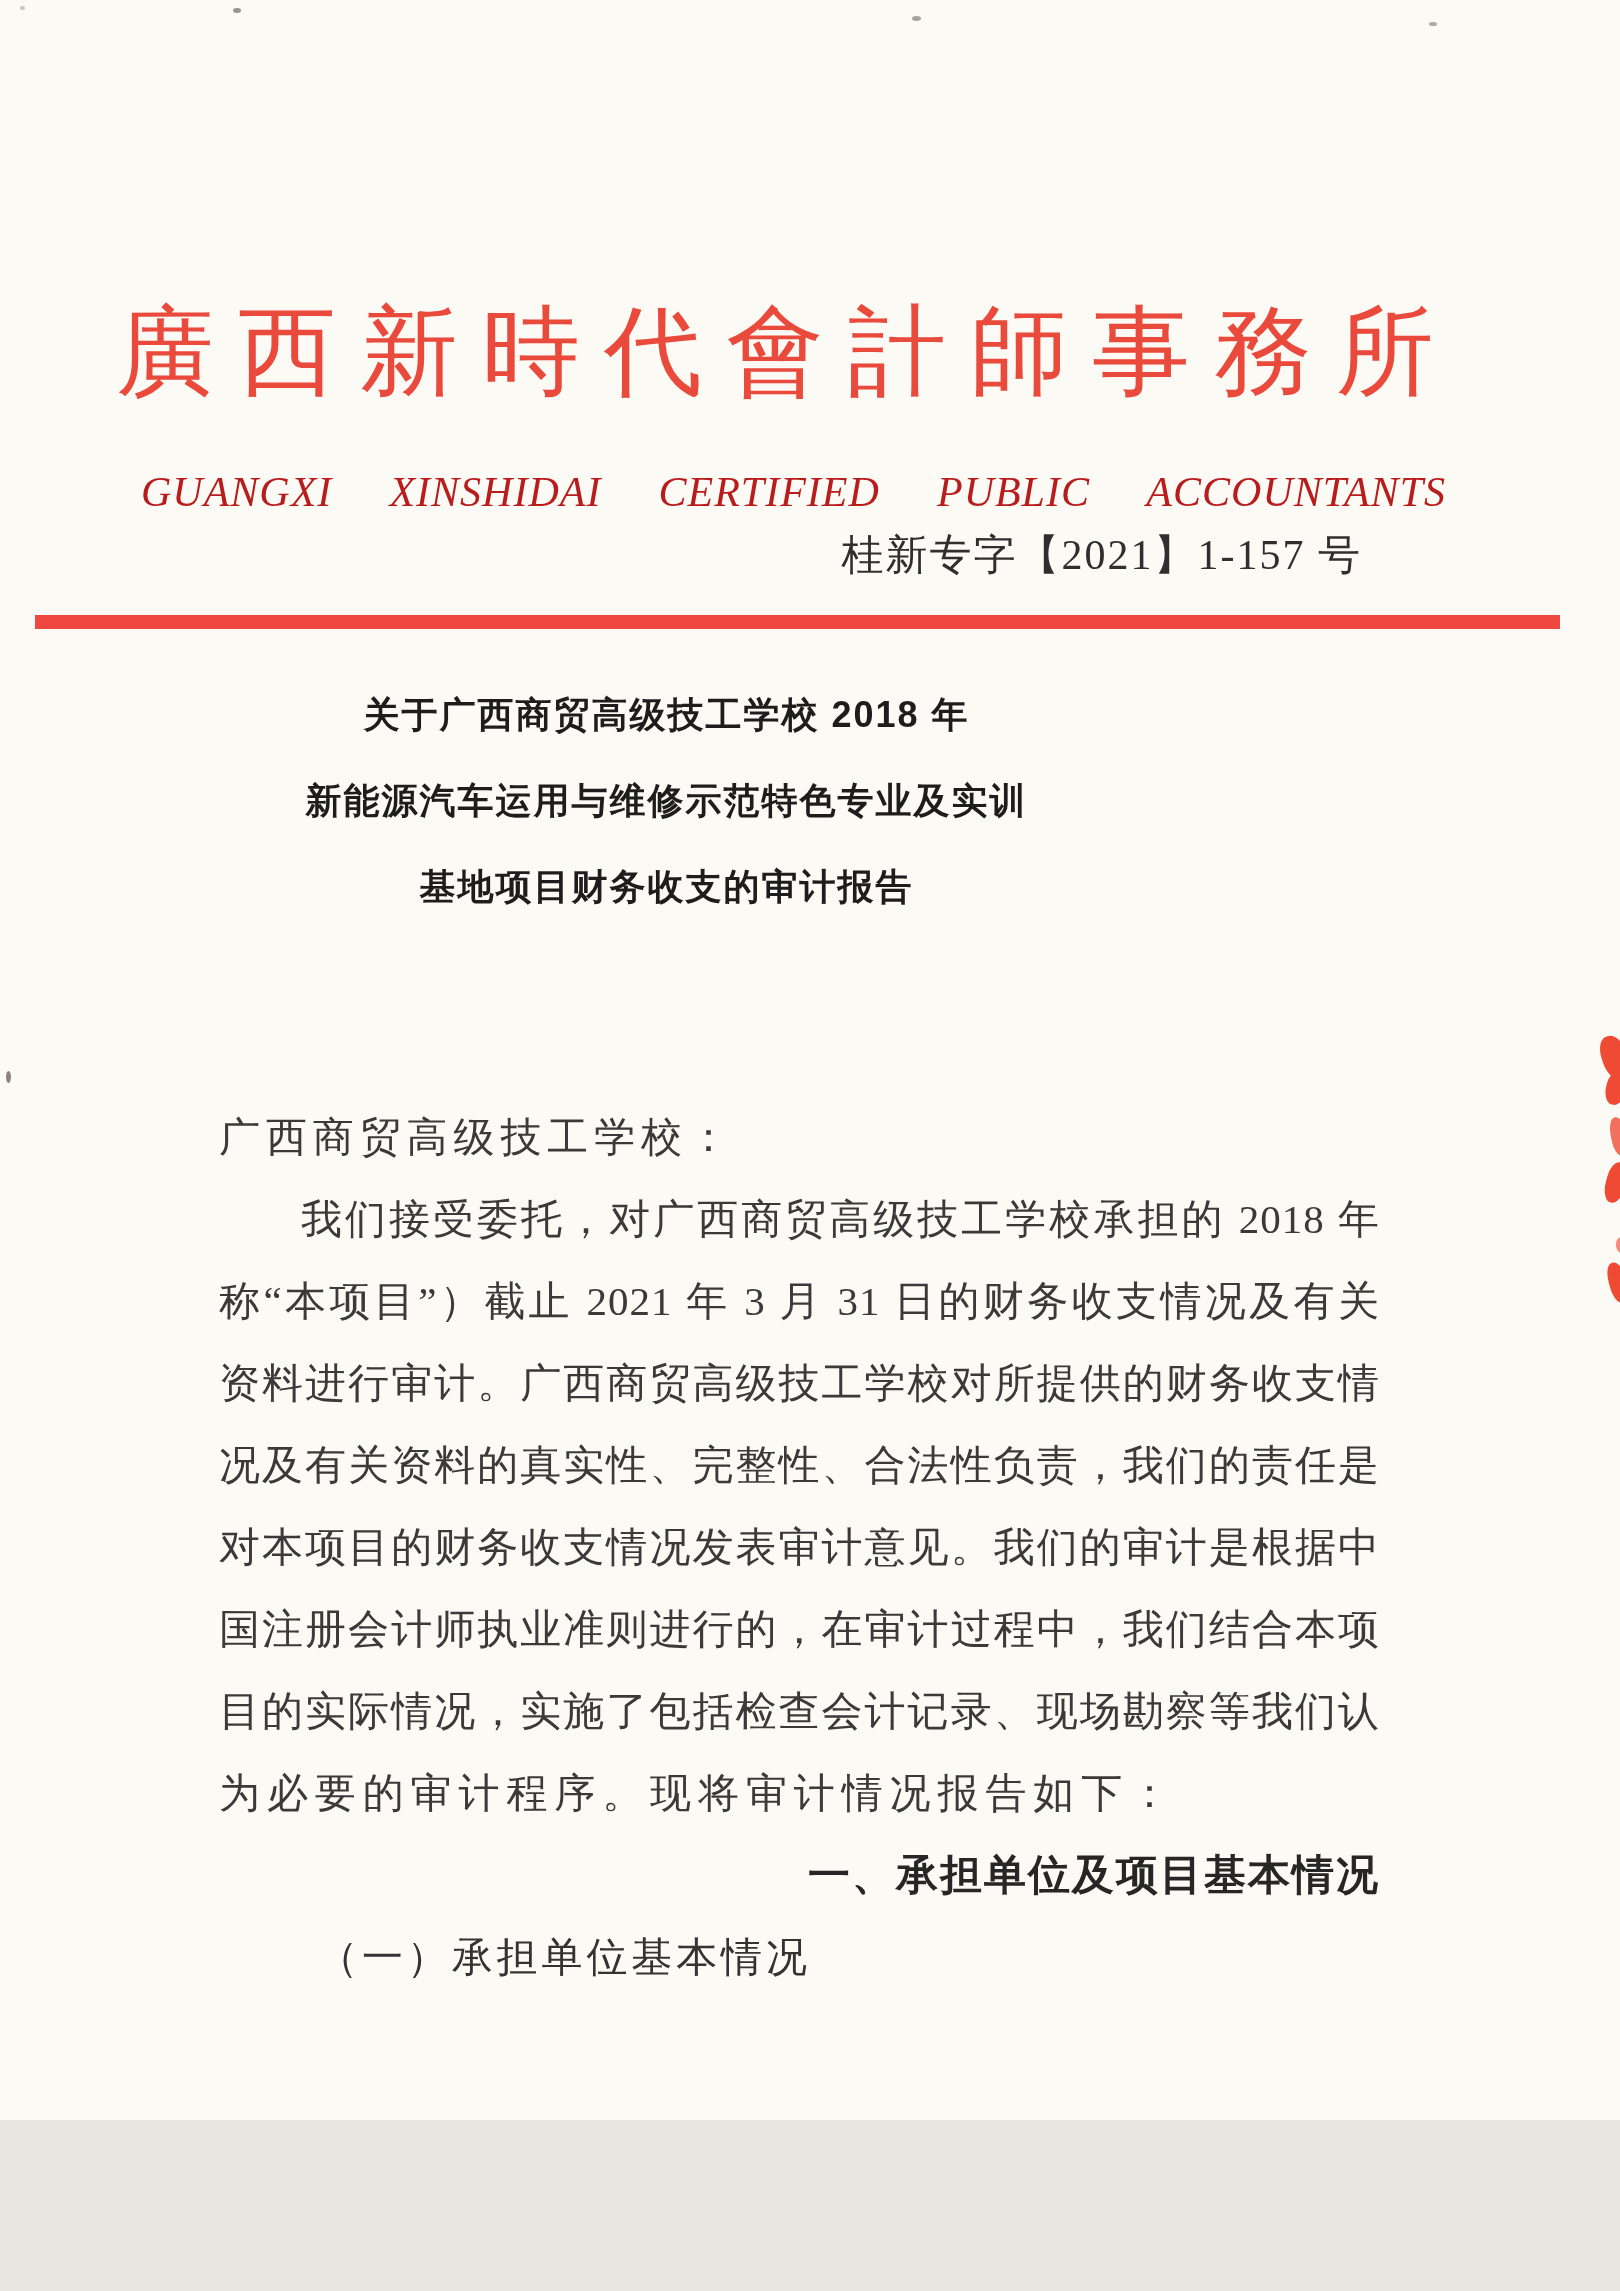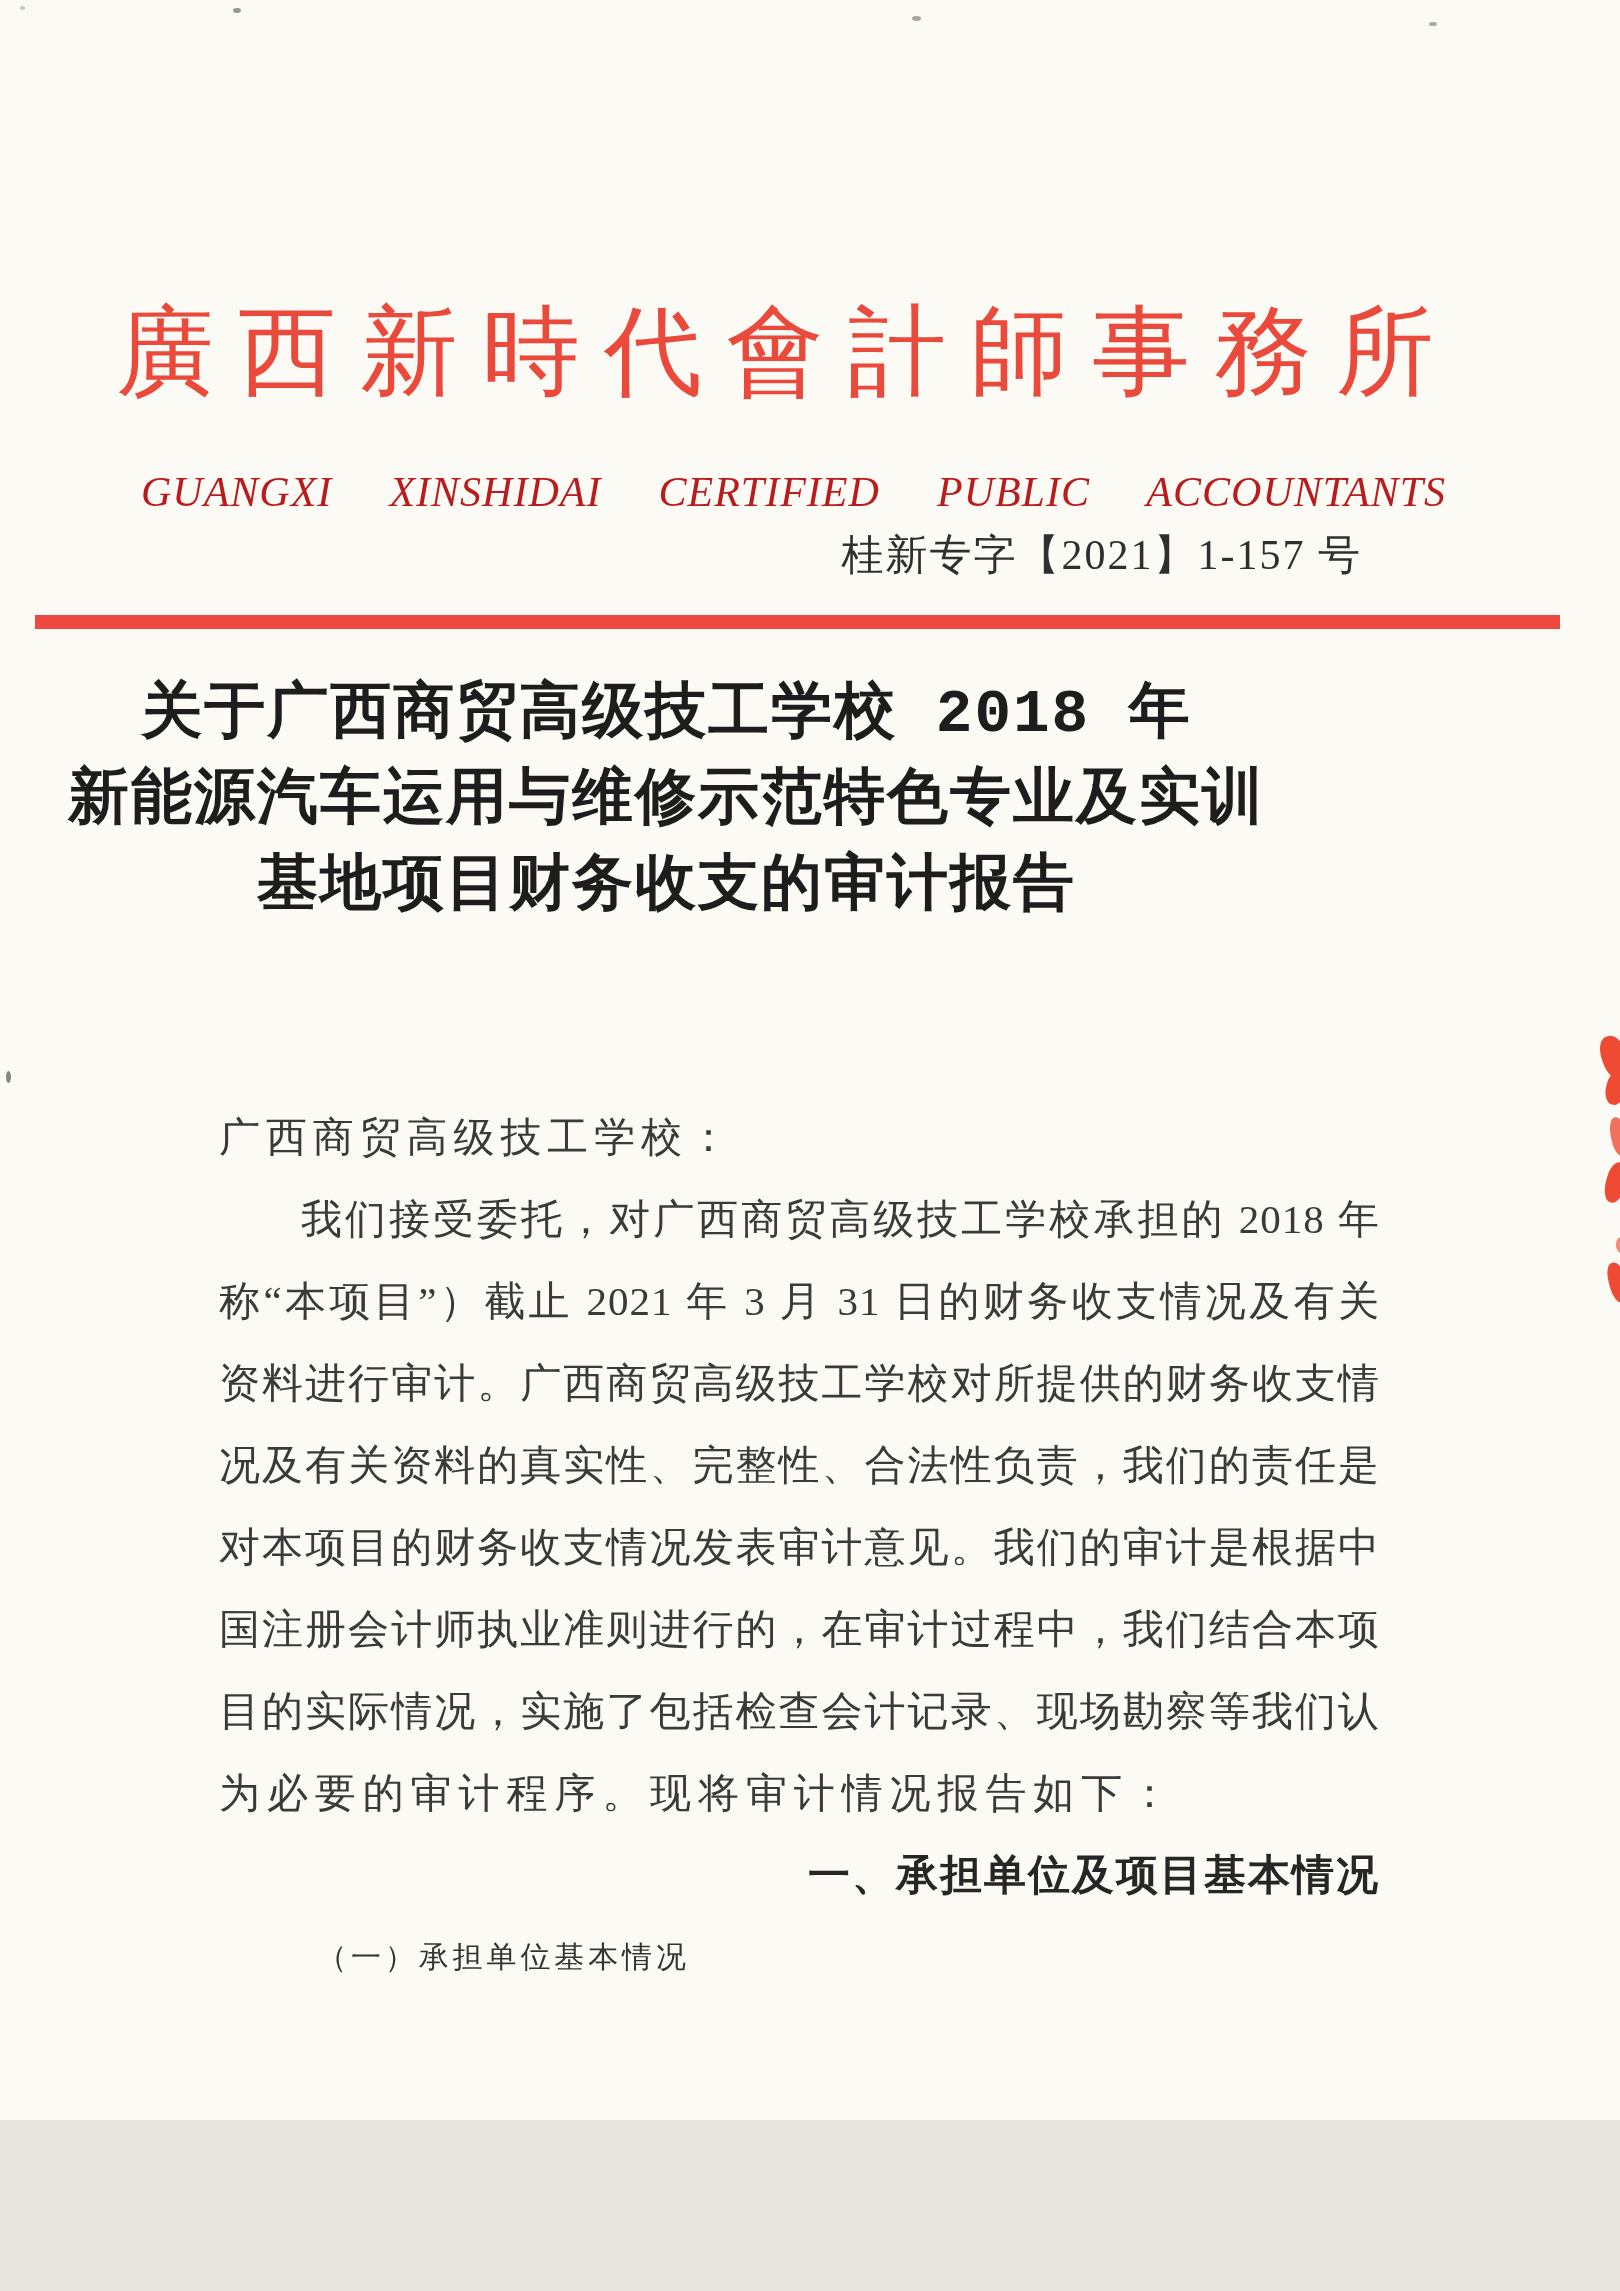--- a/index.html
+++ b/index.html
@@ -51,25 +51,25 @@
     top: 615px; left: 35px;
     width: 1525px; height: 13.7px;
     background: #ef4841;
   }
 
   
   .title-block {
     position: absolute;
     top: 672px; left: 0; width: 1333px;
     text-align: center;
-    font-size: 61px; line-height: 86px;
+    font-size: 36px; line-height: 86px;
     font-weight: bold;
     color: #1d1d1d;
     letter-spacing: 2px;
-    font-family: Liberation Mono, monospace;
+    font-family: Liberation Sans, sans-serif;
   }
 
   
   .body-block {
     position: absolute;
     top: 1096px; left: 219px; width: 1161px;
     font-size: 41px; line-height: 82px;
     color: #3a3a3a;
     font-family: "Liberation Serif", "DejaVu Serif", serif;
   }
@@ -85,21 +85,21 @@
     padding-left: 74px;
     font-family: "Liberation Sans", "DejaVu Sans", sans-serif;
     font-weight: bold;
     font-size: 42px;
     color: #262626;
     letter-spacing: 2px;
     text-align: right;
   }
   .subsection-heading {
     padding-left: 98px;
-    font-size: 30px;
+    font-size: 41px;
     color: #333333;
     letter-spacing: 3.9px;
   }
 
   
   .stamp-fragment {
     position: absolute;
     background: #ef4a33;
     border-radius: 45% 55% 50% 50%;
   }

